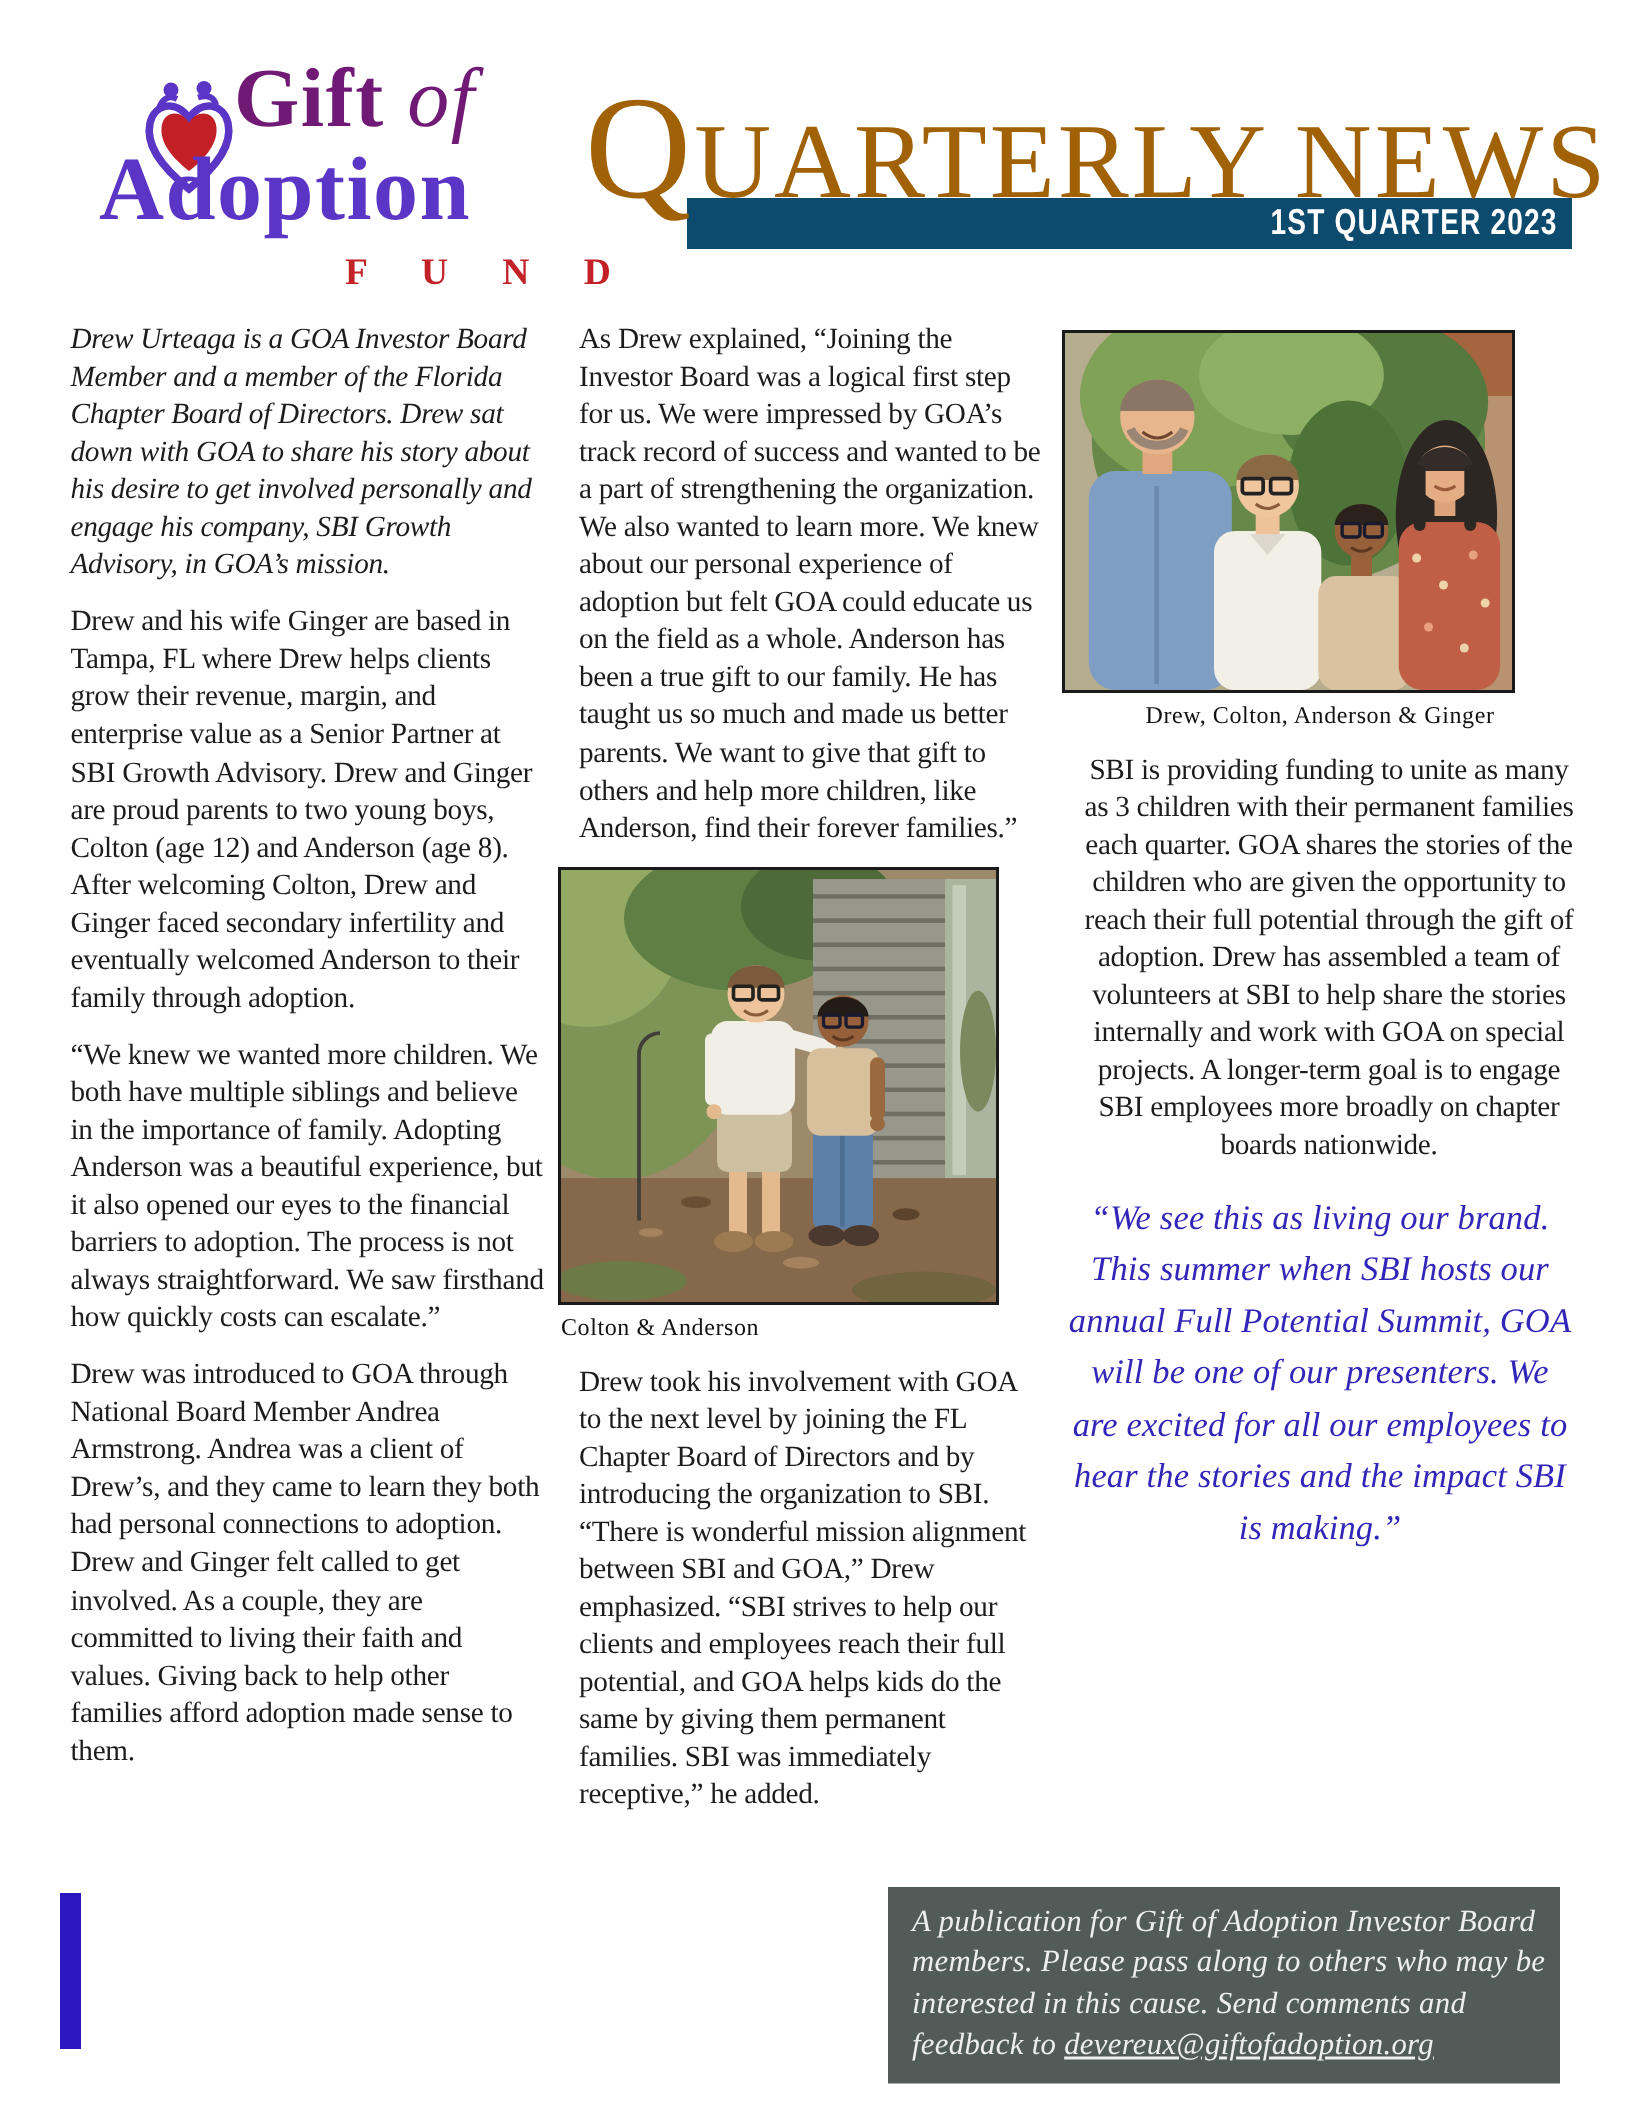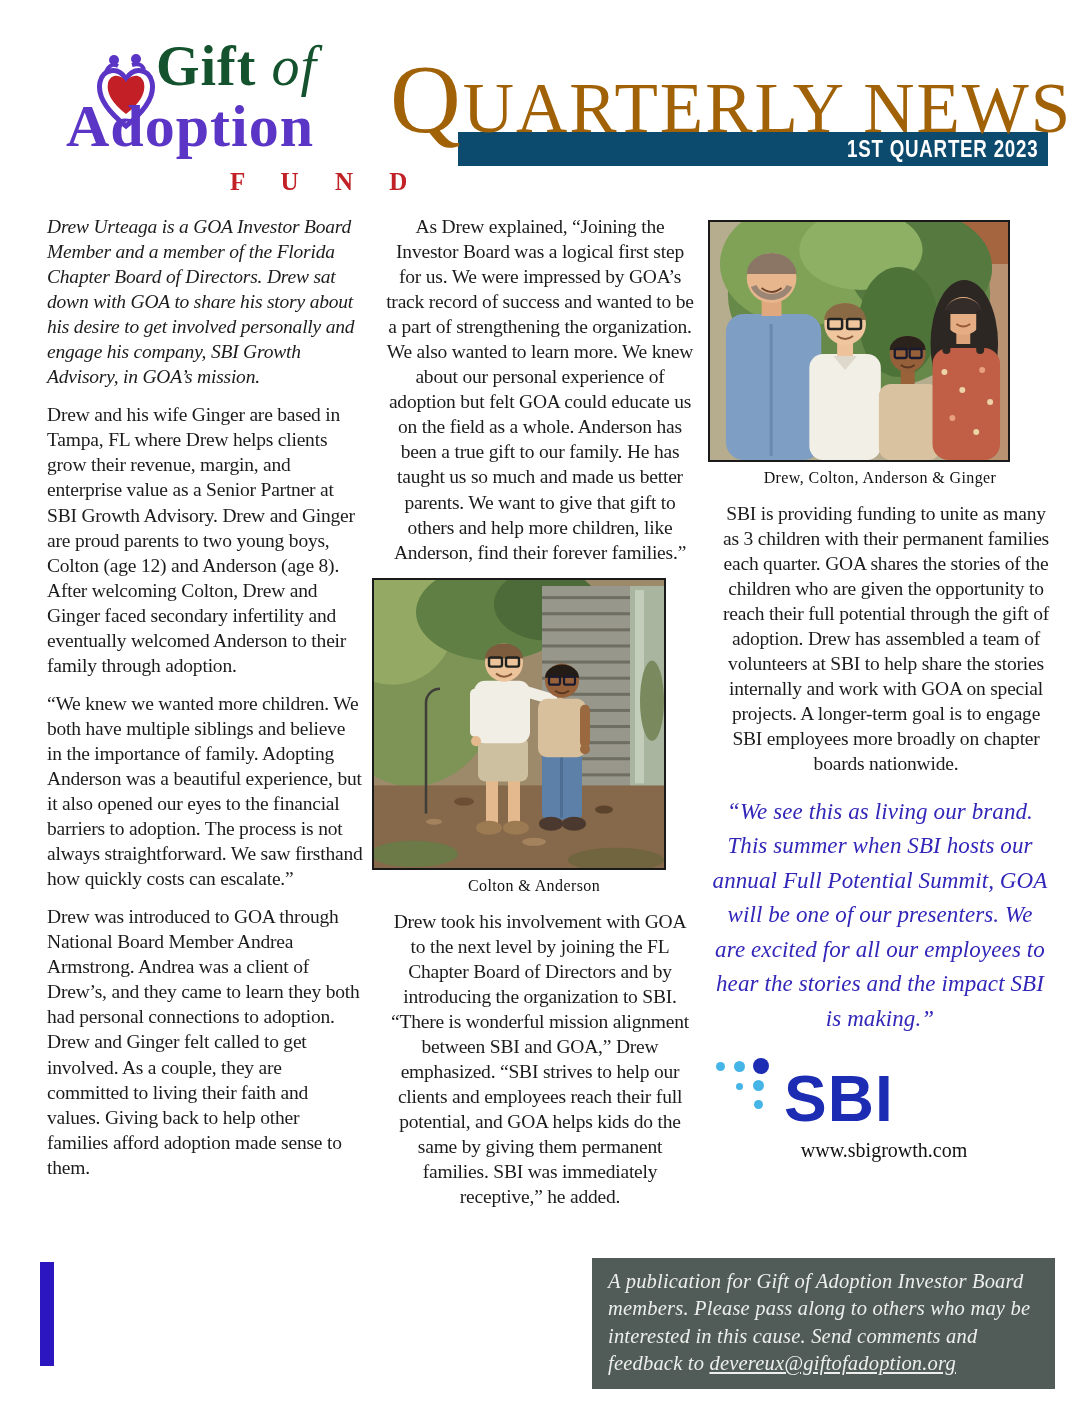--- a/index.html
+++ b/index.html
@@ -2,21 +2,21 @@
 <html><head>
 <meta charset="utf-8">
 <style>
   html,body{margin:0;padding:0;background:#ffffff;}
   .page{position:relative;width:1088px;height:1408px;background:#ffffff;overflow:hidden;
         font-family:"Liberation Serif",serif;color:#1c1c1c;}
 
   
   .logo{position:absolute;left:38px;top:22px;width:330px;height:175px;}
   .logo-icon{position:absolute;left:56px;top:30px;width:64px;height:80px;}
-  .logo-giftof{position:absolute;left:118px;top:16px;font-size:56px;color:#14532d;line-height:1;
+  .logo-giftof{position:absolute;left:118px;top:16px;font-size:56px;color:#701a75;line-height:1;
                font-weight:600;letter-spacing:1px;white-space:nowrap;}
   .logo-of{font-style:italic;font-weight:500;}
   .logo-adoption{position:absolute;left:28px;top:74px;font-size:60px;color:#5b35c5;line-height:1;
                  font-weight:600;letter-spacing:1px;white-space:nowrap;}
   .logo-fund{position:absolute;left:192px;top:146px;font-size:25px;color:#c22127;
              letter-spacing:15px;font-weight:600;white-space:nowrap;}
 
   .masthead{position:absolute;left:390px;top:58px;width:658px;}
   .masthead-title{font-size:71px;line-height:.85;color:#a16207;letter-spacing:2px;
                   white-space:nowrap;position:relative;z-index:2;font-weight:500;}
@@ -24,21 +24,21 @@
   .issue-bar{position:relative;z-index:1;margin-left:68px;margin-top:-9px;height:34px;
              background:#0c4a6e;display:flex;align-items:center;justify-content:flex-end;
              padding-right:10px;}
   .issue-text{color:#ffffff;font-family:"Liberation Sans",sans-serif;font-weight:bold;
               font-size:24px;letter-spacing:1px;transform:scaleX(.78);transform-origin:right center;
               white-space:nowrap;}
 
   
   .col{position:absolute;top:214px;max-height:1042px;overflow:hidden;}
   .col1{left:33px;width:330px;}
-  .col2{left:372px;width:322px;text-align:center;}
+  .col2{left:372px;width:322px;}
   .col3{left:708px;width:342px;text-align:center;}
   .col p{margin:0 0 13px 14px;font-size:19.5px;line-height:1.285;letter-spacing:-0.2px;}
   .intro{font-style:italic;font-size:19px;line-height:1.5;letter-spacing:.2px;margin:0 0 15px 0;}
 
   .photo-frame{border:2px solid #1a1a1a;background:#cbc4ae;line-height:0;}
   .photo-frame svg{display:block;}
   .caption{font-size:16px;letter-spacing:.4px;margin:7px 0 14px 2px;color:#111;}
 
   .pull-quote{margin:18px 0 0 2px;font-size:23px;line-height:1.5;font-style:italic;
               color:#3226b8;letter-spacing:.1px;}
@@ -58,21 +58,21 @@
   .d6{left:38px; top:44px;width:9px; height:9px;}
   .sbi-word{font-family:"Liberation Sans",sans-serif;font-weight:bold;font-size:64px;
             line-height:.92;color:#1d2db3;letter-spacing:1px;margin-left:6px;margin-top:14px;}
   .sbi-site{font-size:20px;margin:10px 0 0 2px;color:#111;}
 
   
   .mission-bar{position:absolute;left:40px;top:1262px;width:14px;height:104px;background:#2c16c0;}
   .mission{position:absolute;left:66px;top:1264px;width:505px;font-style:italic;
            font-size:21px;line-height:1.5;color:#2a1ab8;letter-spacing:.2px;}
   .pub-box{position:absolute;left:592px;top:1258px;width:424px;background:#515c59;
-           padding:10px 23px 12px 16px;color:#edefec;font-style:italic;font-size:20.5px;
+           padding:10px 8px 12px 16px;color:#edefec;font-style:italic;font-size:20.5px;
            line-height:1.33;letter-spacing:.2px;}
   .pub-box a{color:#edefec;text-decoration:underline;font-style:italic;}
 </style>
 </head>
 <body>
 
 <div class="page">
 
   <div class="logo">
     <svg class="logo-icon" viewBox="0 0 64 80">
@@ -227,33 +227,19 @@
         <rect x="268" y="88" width="8" height="44" rx="4" fill="#2d2724"></rect>
         <path d="M248 102 q7 5 14 0" stroke="#9a5a3a" stroke-width="2" fill="none"></path>
       </svg>
     </div>
     <div class="caption">Drew, Colton, Anderson &amp; Ginger</div>
 
     <p>SBI is providing funding to unite as many as 3 children with their permanent families each quarter. GOA shares the stories of the children who are given the opportunity to reach their full potential through the gift of adoption. Drew has assembled a team of volunteers at SBI to help share the stories internally and work with GOA on special projects. A longer-term goal is to engage SBI employees more broadly on chapter boards nationwide.</p>
 
     <div class="pull-quote">“We see this as living our brand. This summer when SBI hosts our annual Full Potential Summit, GOA will be one of our presenters. We are excited for all our employees to hear the stories and the impact SBI is making.”</div>
 
-    <div class="sbi-block">
-      <div class="sbi-row">
-        <div class="sbi-dots">
-          <span class="dot light d1"></span>
-          <span class="dot light d2"></span>
-          <span class="dot dark d3"></span>
-          <span class="dot light d4"></span>
-          <span class="dot light d5"></span>
-          <span class="dot light d6"></span>
-        </div>
-        <div class="sbi-word">SBI</div>
-      </div>
-      <div class="sbi-site">www.sbigrowth.com</div>
-    </div>
   </div>
 
   <div class="mission-bar"></div>
 
   <div class="pub-box"><span>A publication for Gift of Adoption Investor Board members. Please pass along to others who may be interested in this cause. Send comments and feedback to </span><a href="#">devereux@giftofadoption.org</a></div>
 
 </div>
 
 </body></html>

